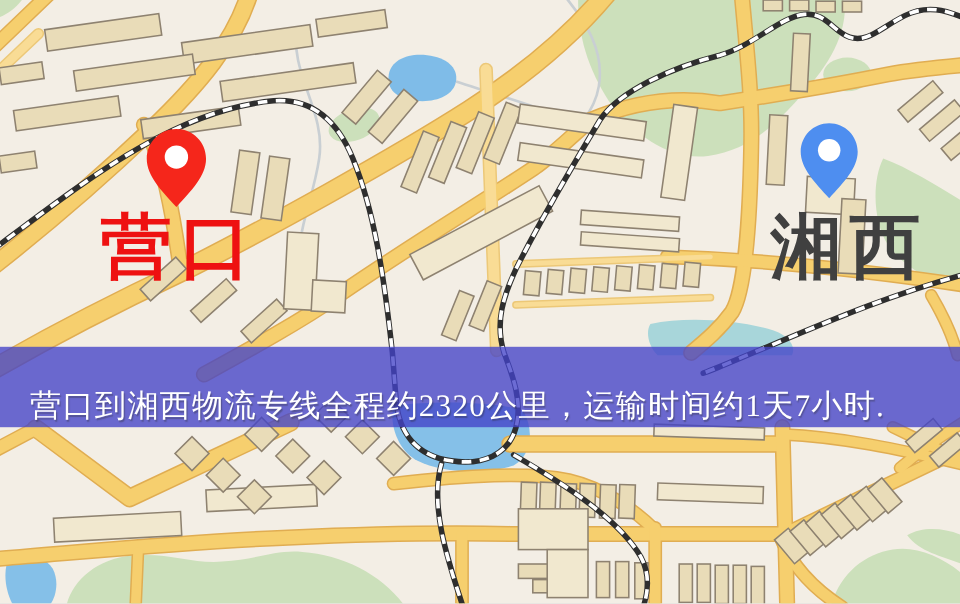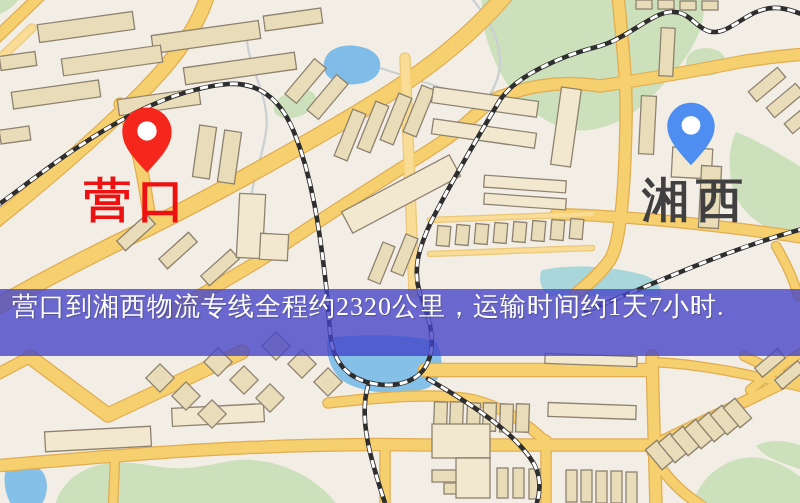--- a/index.html
+++ b/index.html
@@ -2,27 +2,27 @@
 <html><head>
 <meta charset="utf-8">
 <style>
   html,body{margin:0;padding:0;background:#ddd;}
   #app{position:relative;width:800px;height:503px;overflow:hidden;
        font-family:"Liberation Serif","DejaVu Serif",serif;background:#F3EEE5;}
   #map-svg{position:absolute;left:0;top:0;width:800px;height:503px;display:block;}
   .pin{position:absolute;pointer-events:auto;}
   #origin-pin{left:121px;top:106px;width:52px;height:68px;}
   #dest-pin{left:666px;top:101px;width:50px;height:66px;}
-  .city-label{position:absolute;font-size:47px;font-weight:bold;line-height:1;
+  .city-label{position:absolute;font-size:59px;font-weight:bold;line-height:1;
               letter-spacing:7px;white-space:nowrap;user-select:none;}
   #origin-label{left:84px;top:177px;}
   #dest-label{left:642px;top:177px;}
   #route-banner{position:absolute;left:0;top:289px;width:100%;height:67px;
-                background:rgba(66,66,200,0.78);display:flex;align-items:flex-start;
-                box-sizing:border-box;padding-left:12px;}
+                background:rgba(66,66,200,0.78);display:flex;align-items:flex-end;
+                box-sizing:border-box;padding-left:25px;}
   #route-banner span{font-size:26px;letter-spacing:1px;
                      text-shadow:1px 1px 1px rgba(40,40,40,0.35);white-space:nowrap;}
 </style>
 </head>
 <body>
 
 <div id="app">
 
   <svg id="map-svg" viewBox="0 0 800 503" xmlns="http://www.w3.org/2000/svg">
     <rect x="-5" y="-5" width="810" height="513" fill="#F3EEE5"></rect>

